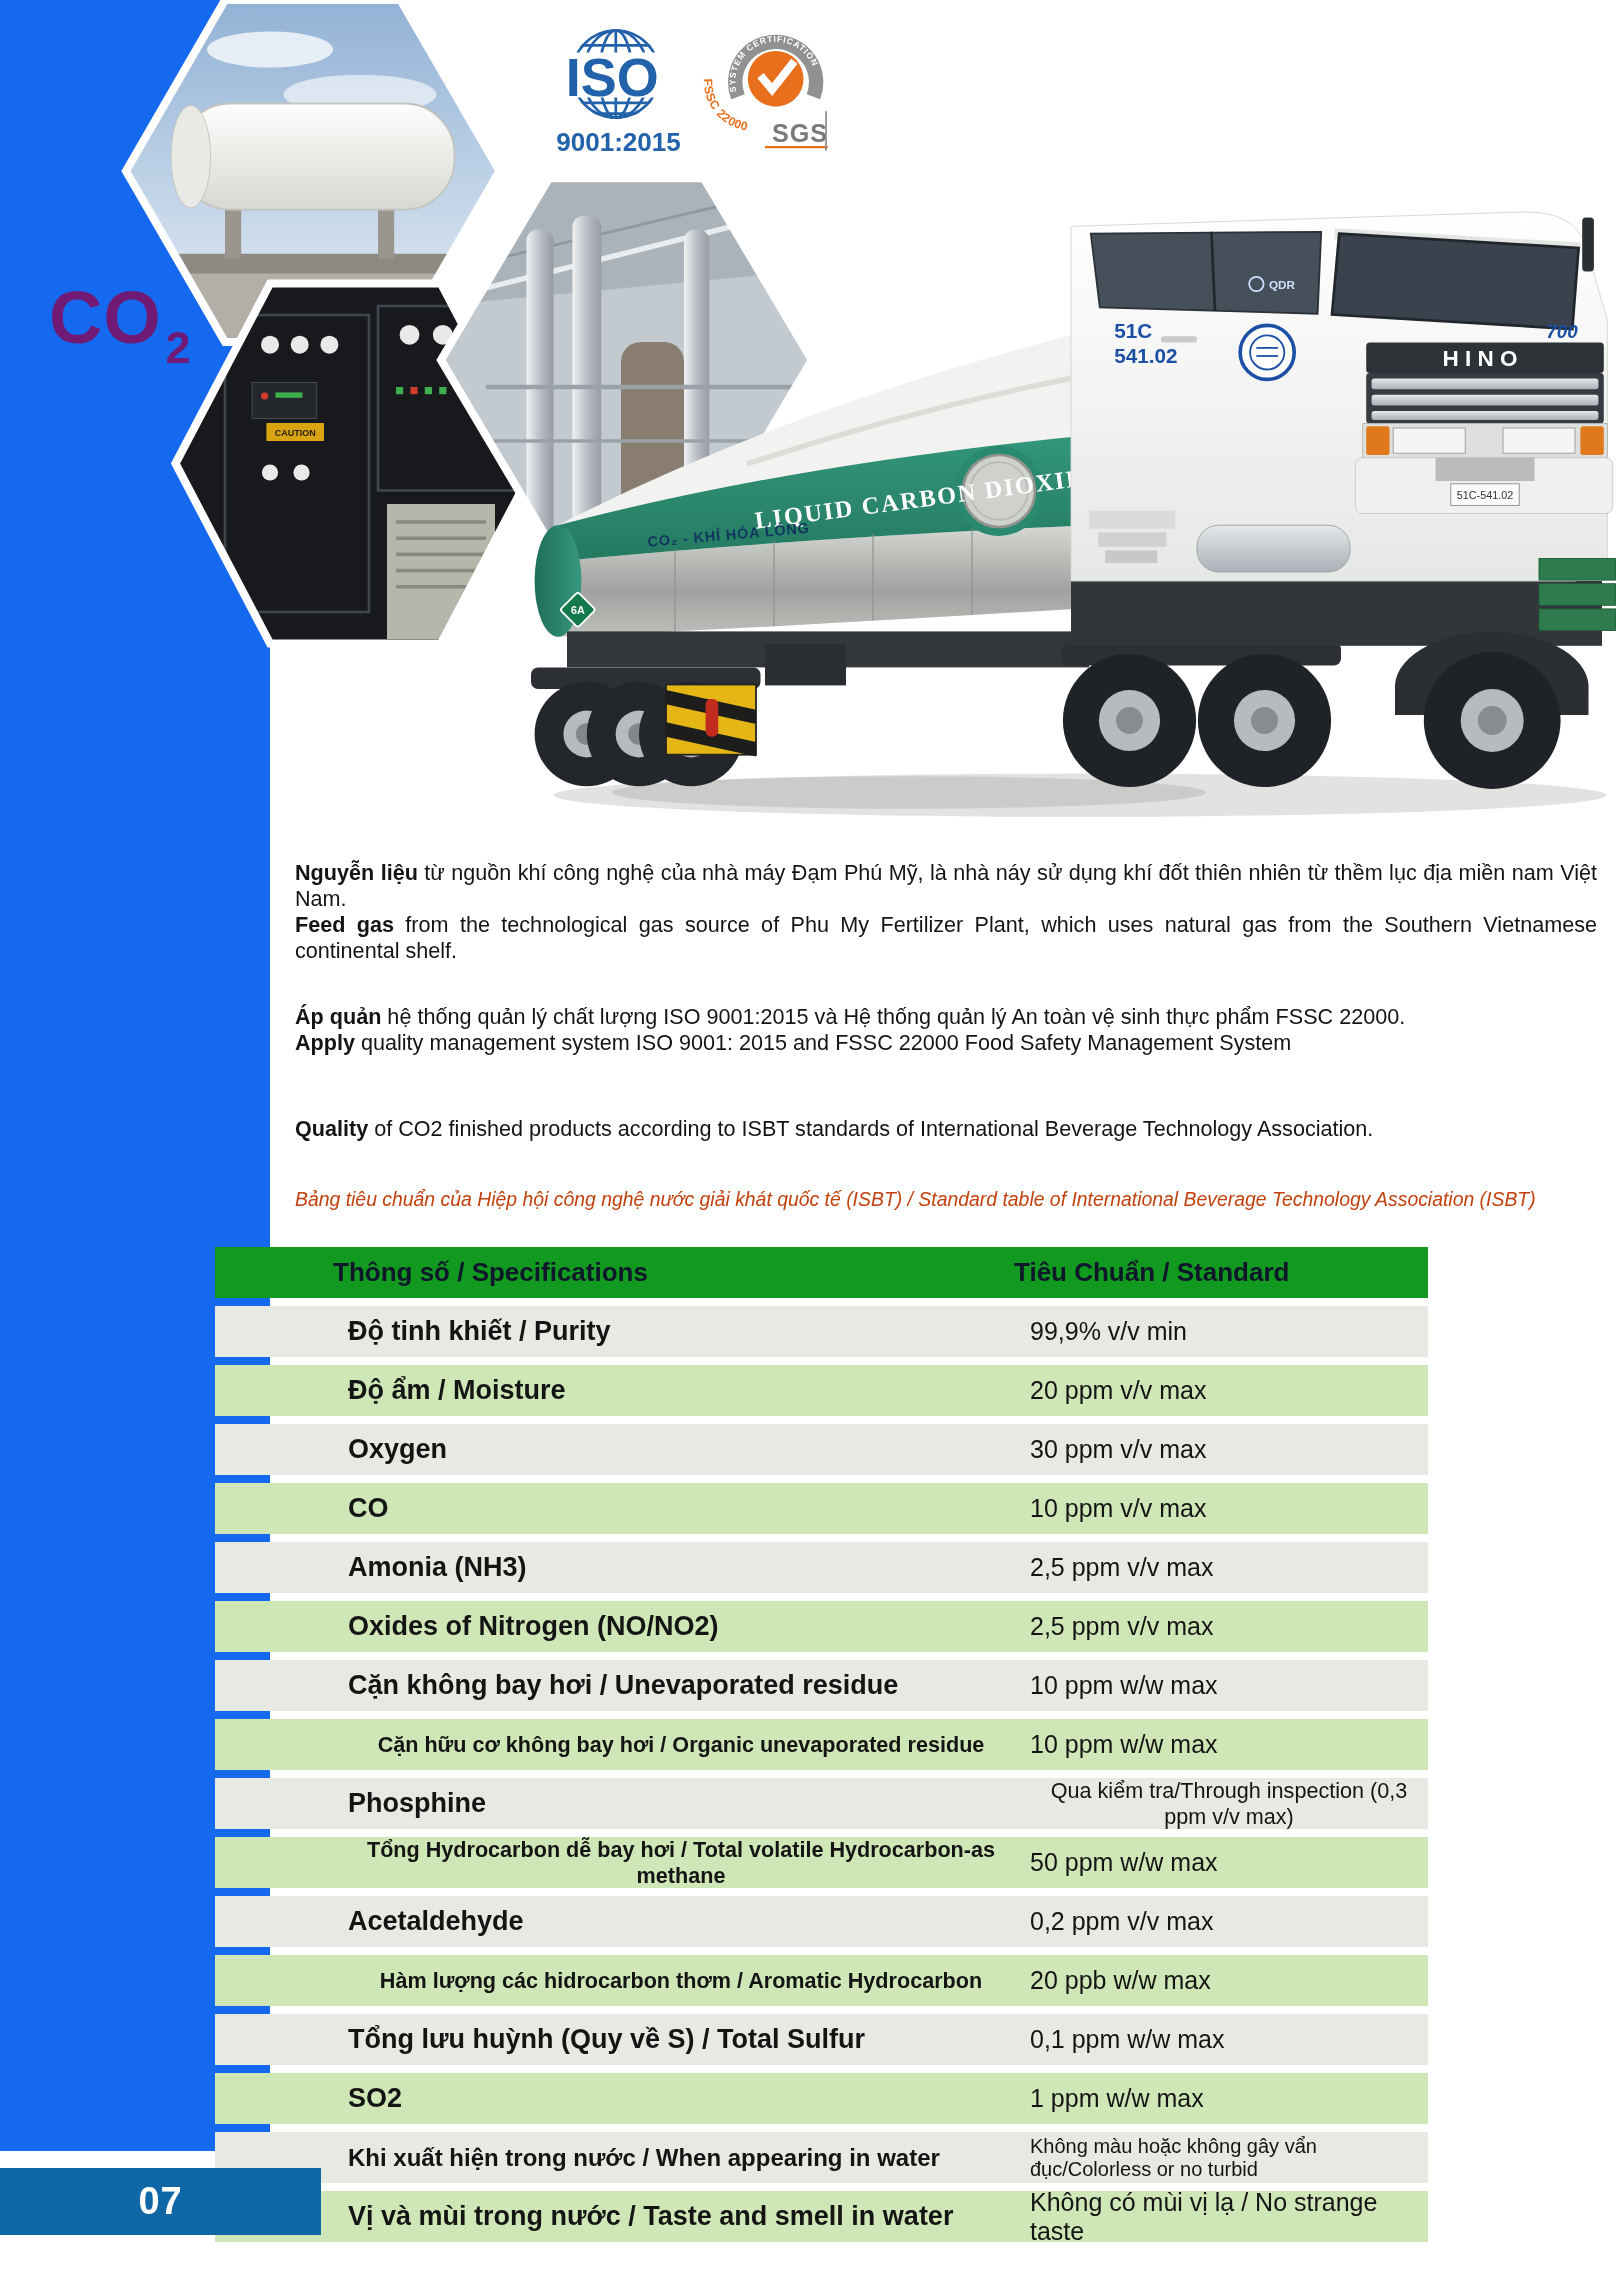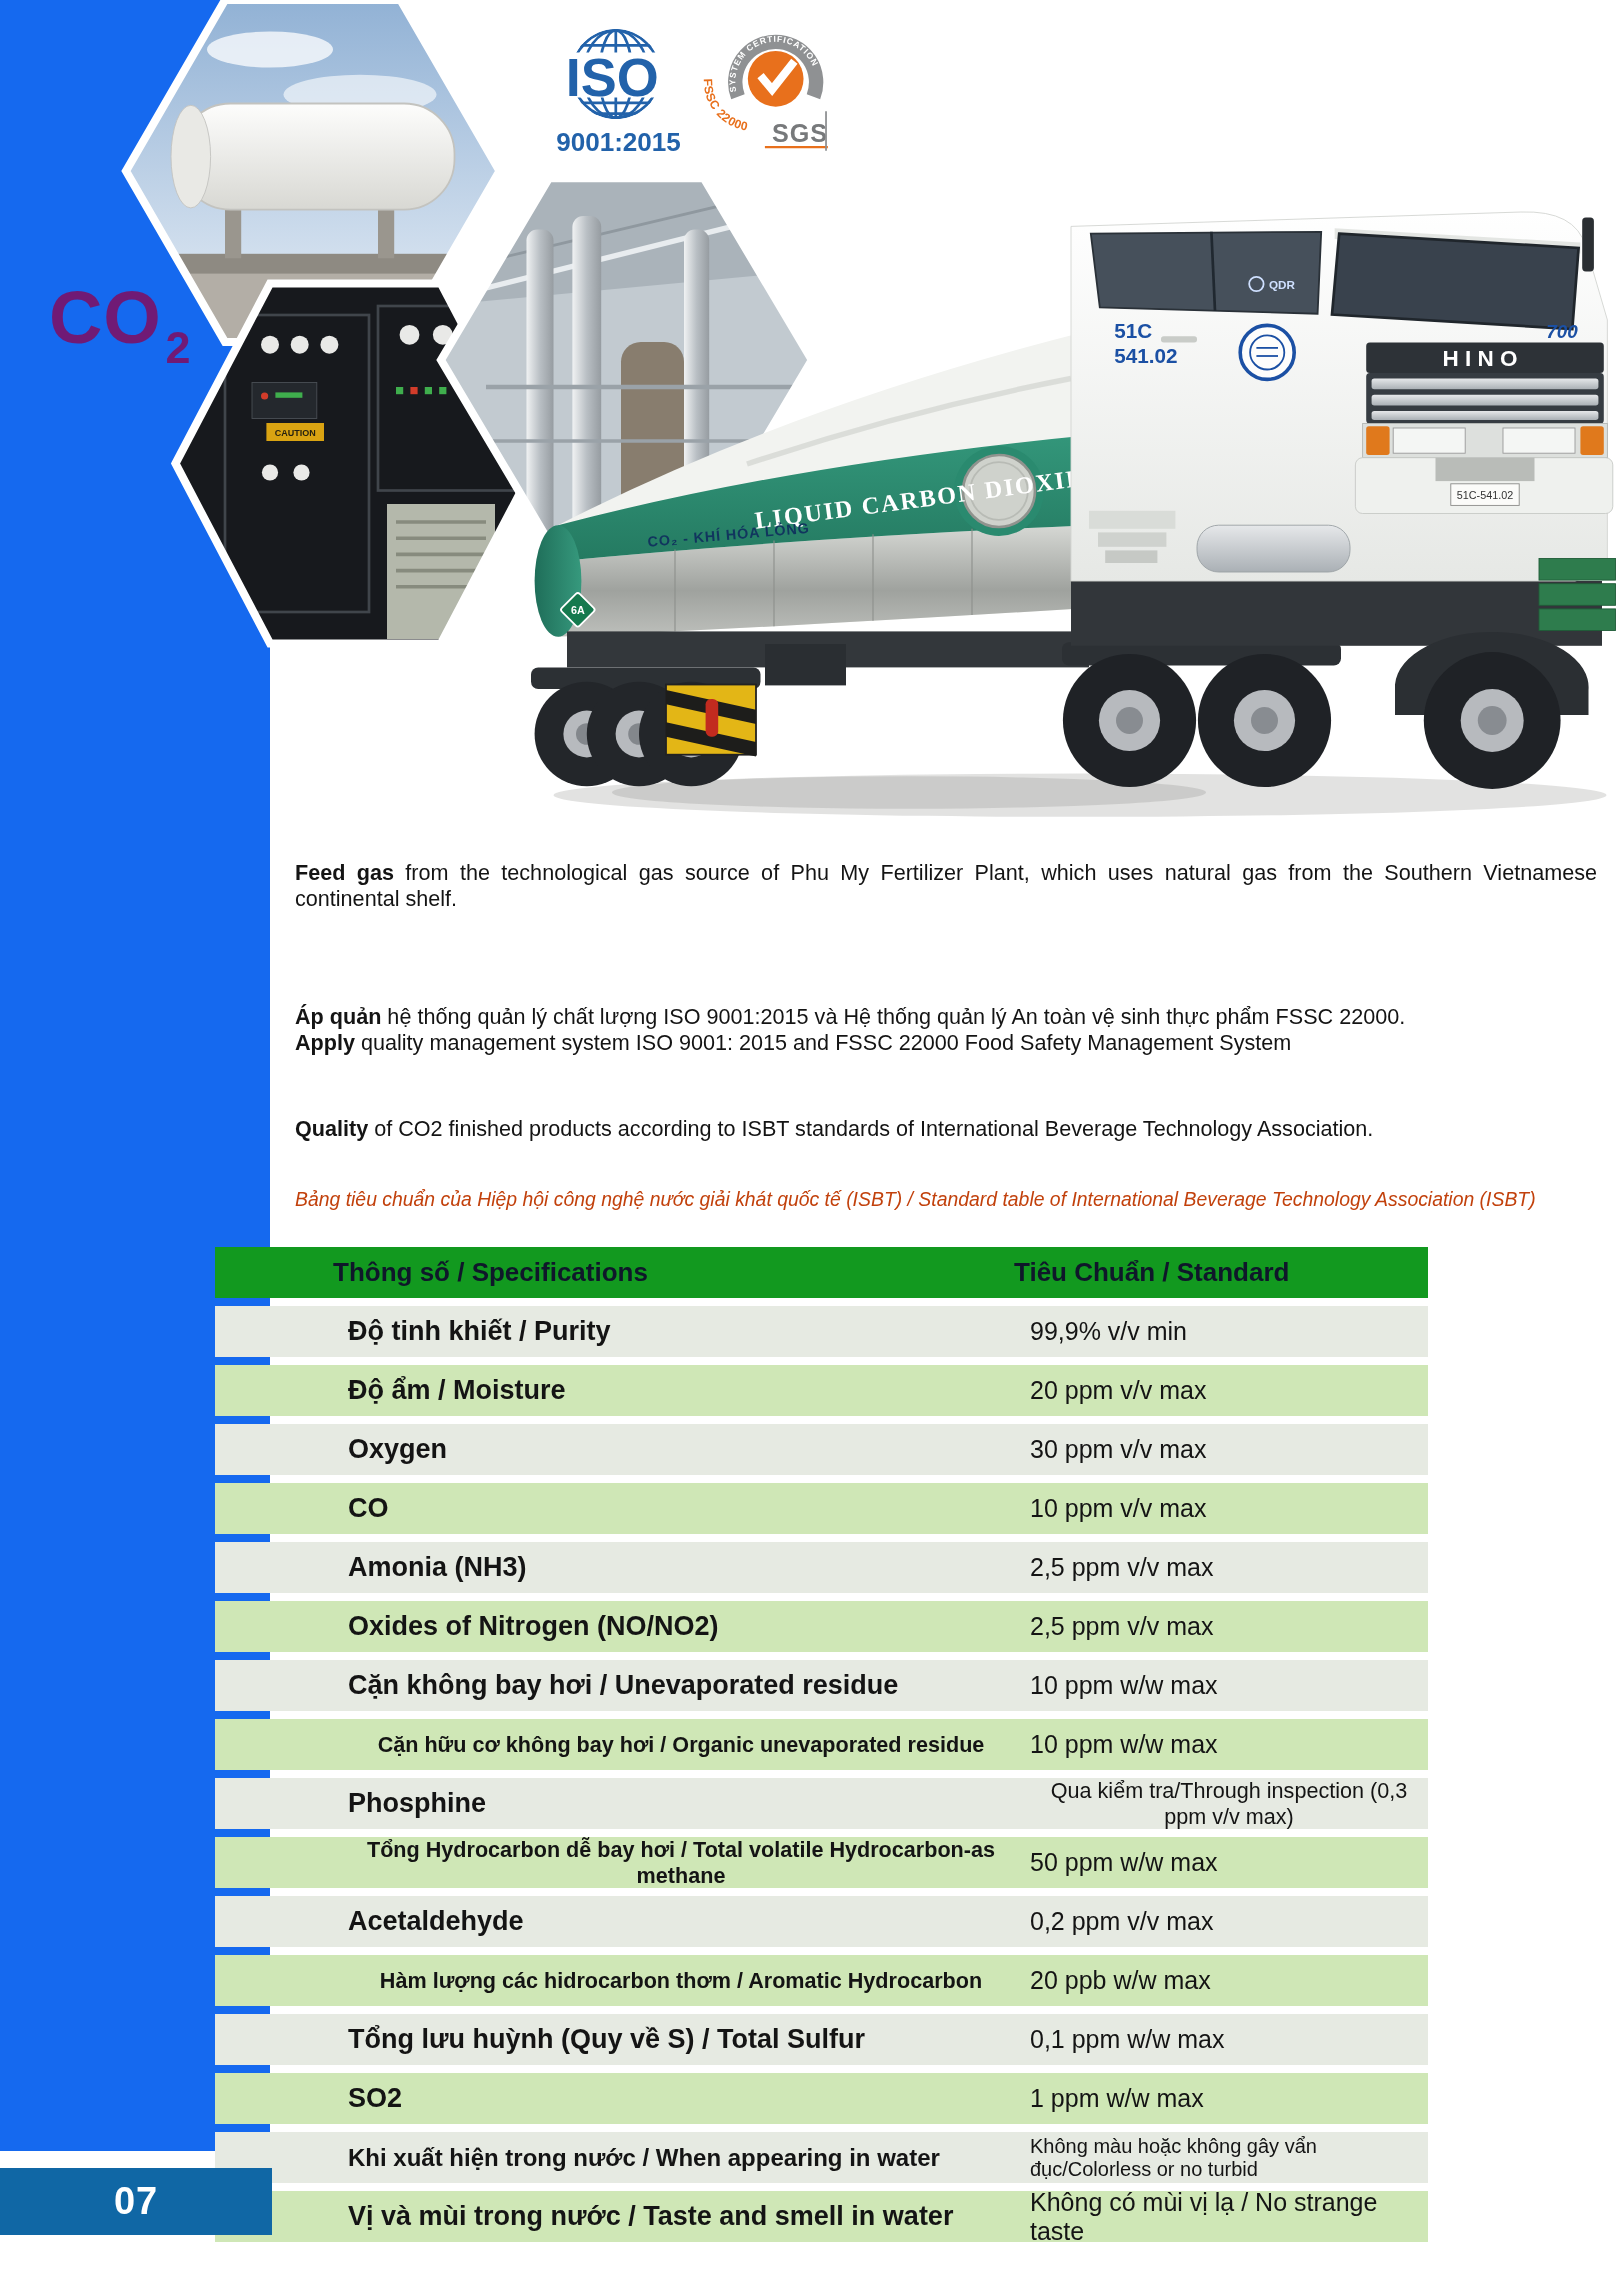--- a/index.html
+++ b/index.html
@@ -3,21 +3,21 @@
 <meta charset="utf-8">
 <style>
   html,body{margin:0;padding:0;background:#fff;}
   .page{position:relative;width:1620px;height:2292px;background:#ffffff;overflow:hidden;
         font-family:"Liberation Sans", sans-serif;color:#141414;}
   
   .sidebar{position:absolute;left:0;top:0;width:270px;height:2151px;background:#1569ef;}
   .co2-label{position:absolute;left:49px;top:281px;color:#701a75;font-weight:bold;line-height:1;}
   .co2-label .big{font-size:74px;letter-spacing:0.9px;}
   .co2-label .sub{font-size:45px;position:relative;top:20px;left:3.6px;}
-  .page-footer{position:absolute;left:0;top:2168px;width:272px;height:67px;background:#1067a5;
+  .page-footer{position:absolute;left:0;top:2168px;width:321px;height:67px;background:#1067a5;
         display:flex;align-items:center;justify-content:center;}
   .page-footer span{color:#fff;font-size:38px;font-weight:bold;letter-spacing:0.9px;}
   
   .collage{position:absolute;left:0;top:0;}
   .trucksvg{position:absolute;left:531px;top:194px;}
   .isologo{position:absolute;left:551px;top:20px;}
   .sgslogo{position:absolute;left:693px;top:23.4px;}
   
   .content{position:absolute;left:295px;top:0;width:1302px;font-size:21.6px;line-height:26px;text-align:justify;}
   .para{position:absolute;left:0;width:1302px;margin:0;}
@@ -325,20 +325,21 @@
 
     <g transform="translate(1120,405)">
       <rect x="0" y="0" width="85" height="24" fill="#2e7c4d" stroke="#1f5c38"></rect>
       <rect x="0" y="28" width="85" height="24" fill="#2e7c4d" stroke="#1f5c38"></rect>
       <rect x="0" y="56" width="85" height="24" fill="#2e7c4d" stroke="#1f5c38"></rect>
     </g>
   </svg>
 
   <section class="content">
     <p class="para" style="top:860px">
+      <span class="blk"><b>Nguyễn liệu</b><span> từ nguồn khí công nghệ của nhà máy Đạm Phú Mỹ, là nhà náy sử dụng khí đốt thiên nhiên từ thềm lục địa miền nam Việt Nam.</span></span>
       <span class="blk"><b>Feed gas</b><span> from the technological gas source of Phu My Fertilizer Plant, which uses natural gas from the Southern Vietnamese continental shelf.</span></span>
     </p>
     <p class="para" style="top:1004px">
       <span class="blk"><b>Áp quản</b><span> hệ thống quản lý chất lượng ISO 9001:2015 và Hệ thống quản lý An toàn vệ sinh thực phẩm FSSC 22000.</span></span>
       <span class="blk"><b>Apply</b><span> quality management system ISO 9001: 2015 and FSSC 22000 Food Safety Management System</span></span>
     </p>
     <p class="para" style="top:1116px">
       <span class="blk"><b>Quality</b><span> of CO2 finished products according to ISBT standards of International Beverage Technology Association.</span></span>
     </p>
   </section>

